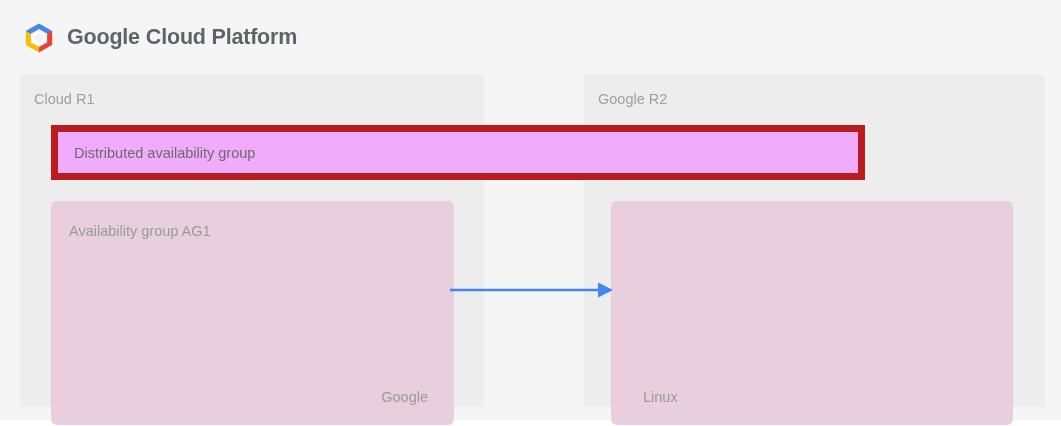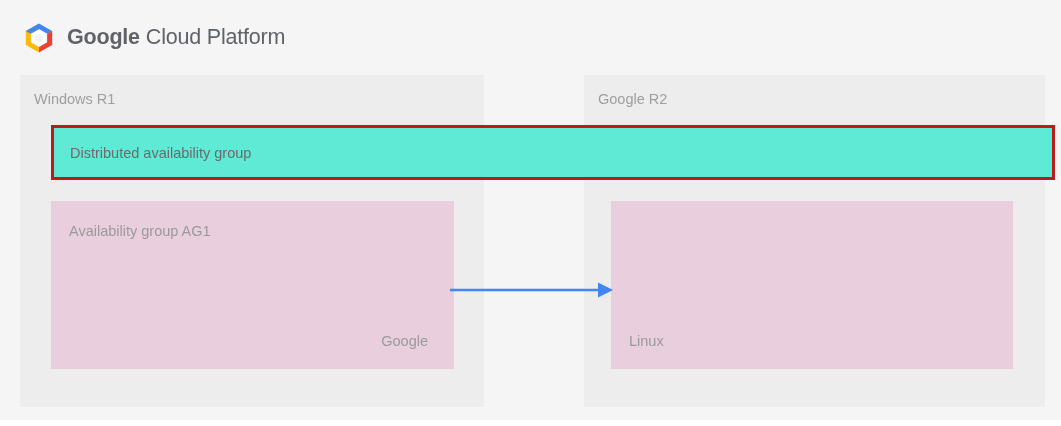--- a/index.html
+++ b/index.html
@@ -54,21 +54,21 @@
     display: flex;
     align-items: flex-end;
     gap: 6px;
   }
   .brand-google {
     color: #5f6368;
     font-weight: 700;
   }
   .brand-rest {
     color: #5f6368;
-    font-weight: 400;
+    font-weight: 700;
   }
 
   
   .region {
     position: absolute;
     background: #ededed;
     top: 75px;
     height: 332px;
   }
   .region-left  { left: 20px;  width: 464px; }
@@ -83,42 +83,43 @@
     white-space: nowrap;
   }
   .region-label-left  { left: 34px; }
   .region-label-right { left: 598px; }
 
   
   .dag-box {
     position: absolute;
     left: 51px;
     top: 125px;
-    width: 1004px;
+    width: 814px;
     height: 55px;
-    background: #5eead4;
-    border: 3px solid #b91c1c;
+    background: #f0abfc;
+    border: 7px solid #b91c1c;
     box-sizing: border-box;
   }
   .dag-label {
     position: absolute;
     left: 16px;
     top: 50%;
     transform: translateY(-50%);
     font-size: 14.5px;
     color: #6b6b6b;
     white-space: nowrap;
   }
 
   
   .ag-box {
     position: absolute;
     top: 201px;
-    height: 168px;
+    height: 224px;
     background: #e9cedd;
+    border-radius: 6px;
   }
   .ag-left  { left: 51px;  width: 403px; }
   .ag-right { left: 611px; width: 402px; }
 
   .ag-title {
     position: absolute;
     left: 18px;
     top: 22px;
     font-size: 14.5px;
     color: #9a9a9a;
@@ -126,21 +127,21 @@
   }
 
   .ag-os {
     position: absolute;
     bottom: 20px;
     font-size: 14.5px;
     color: #9a9a9a;
     white-space: nowrap;
   }
   .ag-os-right { right: 26px; }
-  .ag-os-left  { left: 18px; }
+  .ag-os-left  { left: 32px; }
 
   
   .arrow-svg {
     position: absolute;
     left: 450px;
     top: 278px;
     width: 170px;
     height: 24px;
     overflow: visible;
   }
@@ -174,21 +175,21 @@
     <span class="brand-text">
       <span class="brand-google">Google</span>
         <span class="brand-rest">Cloud Platform</span>
     </span>
   </div>
 
   
   <div class="region region-left"></div>
   <div class="region region-right"></div>
 
-  <div class="region-label region-label-left">Windows R1</div>
+  <div class="region-label region-label-left">Cloud R1</div>
   <div class="region-label region-label-right">Google R2</div>
 
   
   <div class="dag-box">
     <span class="dag-label">Distributed availability group</span>
   </div>
 
   
   <div class="ag-box ag-left">
     <span class="ag-title">Availability group AG1</span>

